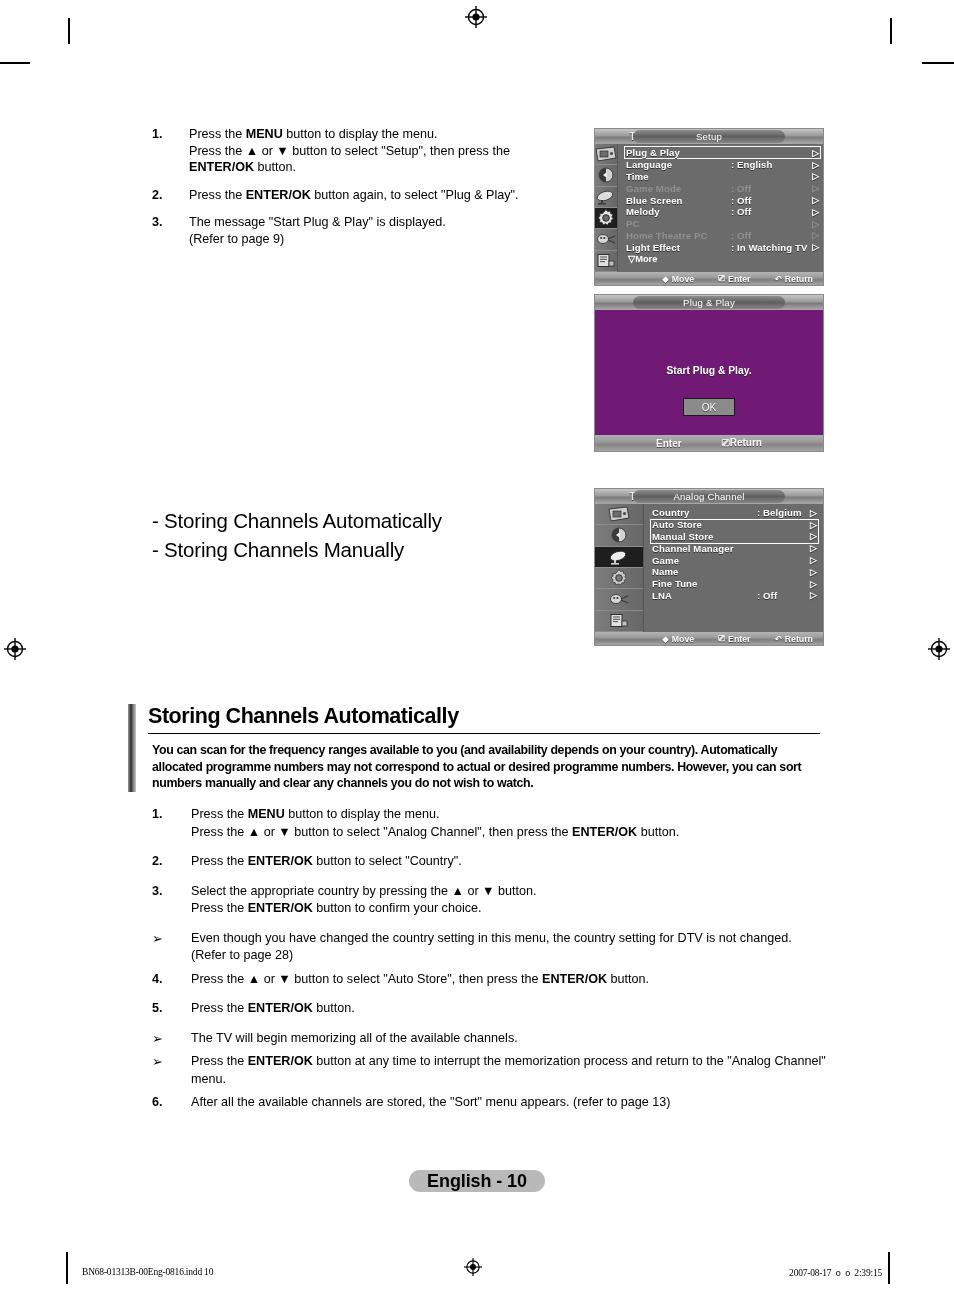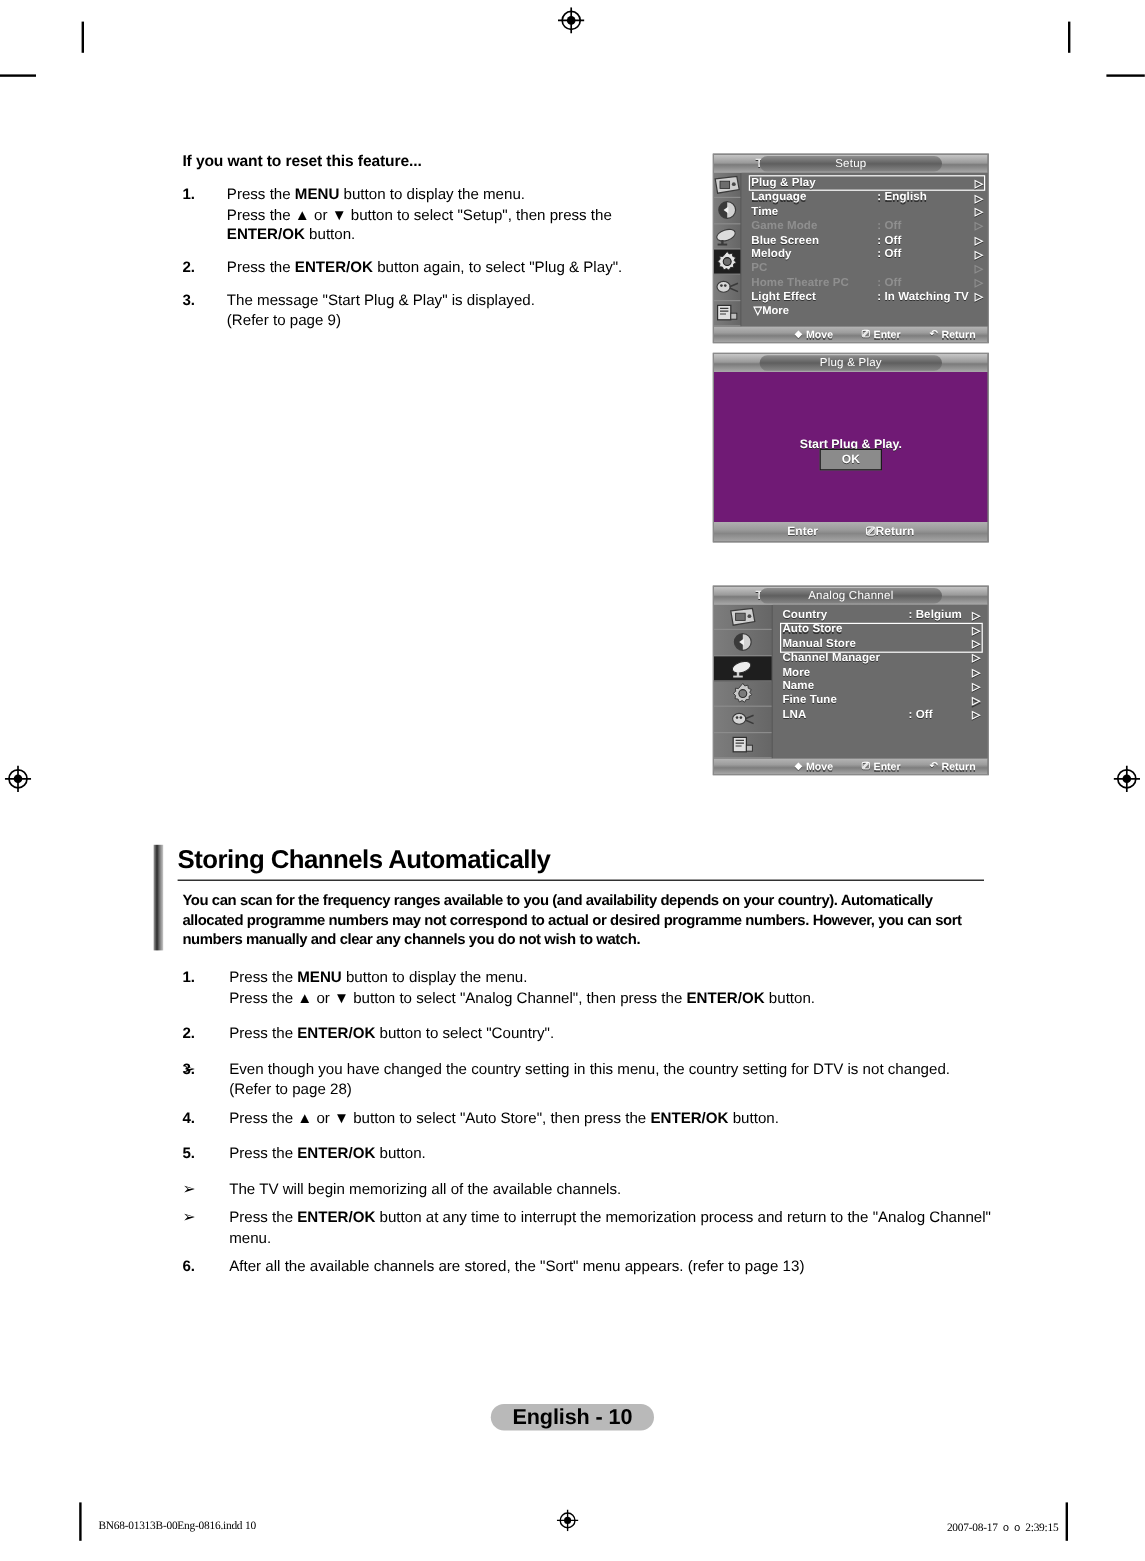--- a/index.html
+++ b/index.html
@@ -224,26 +224,26 @@
     position:relative;
   }
   .pp-msg {
     position:absolute; left:0; right:0; top:55px;
     text-align:center;
     font-size:10.3px; font-weight:bold; color:#ffffff;
     text-shadow:0 1px 0 rgba(40,40,40,0.85);
   }
   .pp-ok {
     position:absolute; left:50%; transform:translateX(-50%);
-    top: 64px;
+    top: 88px;
     width: 50px; height: 16px;
     background:#8b8b8b;
     border: 1.6px solid #1a1a1a;
     display:flex; align-items:center; justify-content:center;
-    font-size:10px; font-weight:bold; color:#ffffff;
+    font-size:10px; font-weight:normal; color:#ffffff;
     text-shadow:0 1px 0 #444;
   }
   .pp-footer {
     height: 16px;
     background: linear-gradient(to bottom,#b0b0b0 0%,#9b9b9b 40%,#868686 60%,#a4a4a4 100%);
     display:flex; align-items:center; justify-content:center;
     gap: 40px;
     font-size:10px; font-weight:bold; color:#ffffff;
     text-shadow:0 1px 0 #4d4d4d;
   }
@@ -283,21 +283,20 @@
   <div class="regmark" style="left:928px; top:638px;">
     <svg viewBox="0 0 22 22" width="22" height="22">
       <circle cx="11" cy="11" r="7.5" fill="none" stroke="#000" stroke-width="1.4"></circle>
       <circle cx="11" cy="11" r="3.6" fill="#000"></circle>
       <line x1="11" y1="0" x2="11" y2="22" stroke="#000" stroke-width="1.4"></line>
       <line x1="0" y1="11" x2="22" y2="11" stroke="#000" stroke-width="1.4"></line>
     </svg>
   </div>
 
   <div class="col-left-top">
-    <div class="lead-title">If you want to reset this feature...</div>
     <ol class="steps" id="reset-steps">
         <li><span class="num">1.</span><span>Press the <b>MENU</b> button to display the menu.<br>Press the ▲ or ▼ button to select "Setup", then press the <b>ENTER/OK</b> button.</span></li>
         <li><span class="num">2.</span><span>Press the <b>ENTER/OK</b> button again, to select "Plug &amp; Play".</span></li>
         <li><span class="num">3.</span><span>The message "Start Plug &amp; Play" is displayed.<br>(Refer to page 9)</span></li>
       </ol>
   </div>
 
   <div class="osd" id="osd-setup" style="left:594px; top:128px; width:230px; height:158px;">
     <div class="osd-header">
       <div class="tvlabel">TV</div>
@@ -428,20 +427,24 @@
       <div class="pp-ok">OK</div>
     </div>
     <div class="pp-footer">
       <span>Enter</span>
       <span class="fitem">
         <span class="gl">⎚</span><span>Return</span>
       </span>
     </div>
   </div>
 
+  <div class="storing-list">
+    <div>- Storing Channels Automatically</div>
+    <div>- Storing Channels Manually</div>
+  </div>
 
   <div class="osd" id="osd-analog" style="left:594px; top:488px; width:230px; height:158px;">
     <div class="osd-header">
       <div class="tvlabel">TV</div>
       <div class="osd-title-pill">Analog Channel</div>
     </div>
     <div class="osd-body">
       <div class="osd-side">
         <div class="osd-ic">
           <svg width="22" height="16" viewBox="0 0 22 16">
@@ -507,21 +510,21 @@
             <span class="lbl">Manual Store</span>
             <span class="val"></span>
             <span class="arrow">▷</span>
           </div>
           <div class="osd-row">
             <span class="lbl">Channel Manager</span>
             <span class="val"></span>
             <span class="arrow">▷</span>
           </div>
           <div class="osd-row">
-            <span class="lbl">More</span>
+            <span class="lbl">Game</span>
             <span class="val"></span>
             <span class="arrow">▷</span>
           </div>
           <div class="osd-row">
             <span class="lbl">Name</span>
             <span class="val"></span>
             <span class="arrow">▷</span>
           </div>
           <div class="osd-row">
             <span class="lbl">Fine Tune</span>
@@ -554,21 +557,21 @@
   <div class="heading-wrap">
     <div class="heading-bar"></div>
     <div class="heading-text">Storing Channels Automatically</div>
     <div class="intro-par">You can scan for the frequency ranges available to you (and availability depends on your country). Automatically allocated programme numbers may not correspond to actual or desired programme numbers. However, you can sort numbers manually and clear any channels you do not wish to watch.</div>
   </div>
 
   <div class="col-lower">
     <ol class="steps2" id="main-steps">
         <li><span class="num">1.</span><span>Press the <b>MENU</b> button to display the menu.<br>Press the ▲ or ▼ button to select "Analog Channel", then press the <b>ENTER/OK</b> button.</span></li>
         <li><span class="num">2.</span><span>Press the <b>ENTER/OK</b> button to select "Country".</span></li>
-        <li><span class="num">3.</span></li>
+        <li><span class="num">3.</span><span>Select the appropriate country by pressing the ▲ or ▼ button.<br>Press the <b>ENTER/OK</b> button to confirm your choice.</span></li>
         <li class="note"><span class="num arrow-glyph">➢</span><span>Even though you have changed the country setting in this menu, the country setting for DTV is not changed. (Refer to page 28)</span></li>
         <li><span class="num">4.</span><span>Press the ▲ or ▼ button to select "Auto Store", then press the <b>ENTER/OK</b> button.</span></li>
         <li><span class="num">5.</span><span>Press the <b>ENTER/OK</b> button.</span></li>
         <li class="note"><span class="num arrow-glyph">➢</span><span>The TV will begin memorizing all of the available channels.</span></li>
         <li class="note"><span class="num arrow-glyph">➢</span><span>Press the <b>ENTER/OK</b> button at any time to interrupt the memorization process and return to the "Analog Channel" menu.</span></li>
         <li><span class="num">6.</span><span>After all the available channels are stored, the "Sort" menu appears. (refer to page 13)</span></li>
       </ol>
   </div>
 
   <div class="page-pill">English - 10</div>

